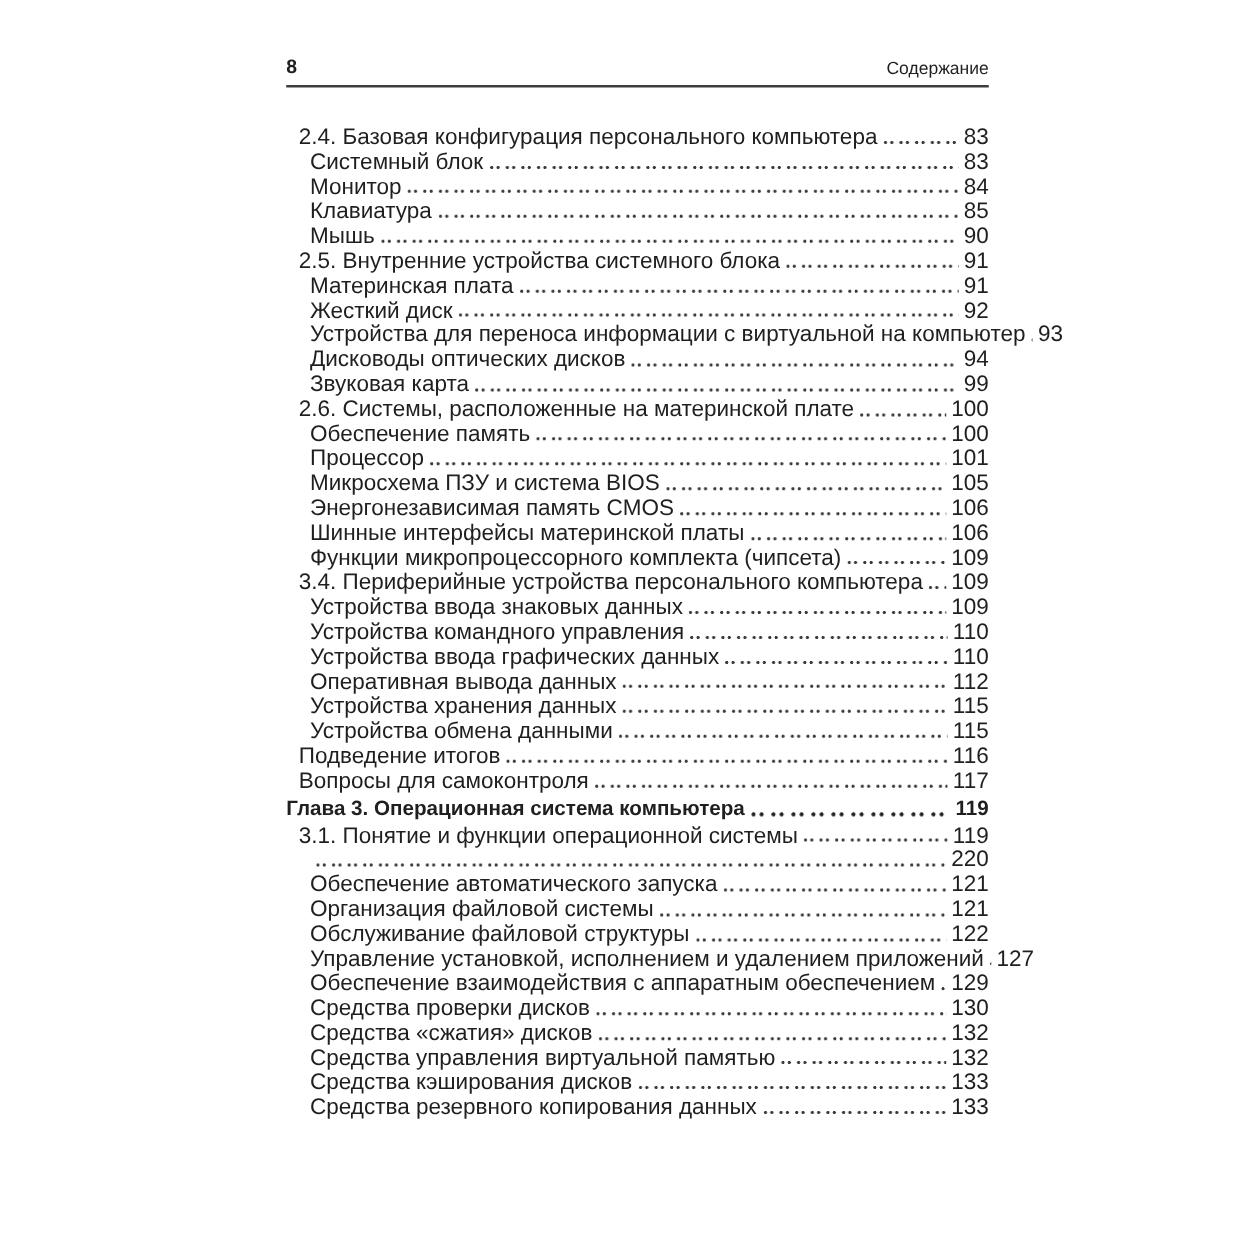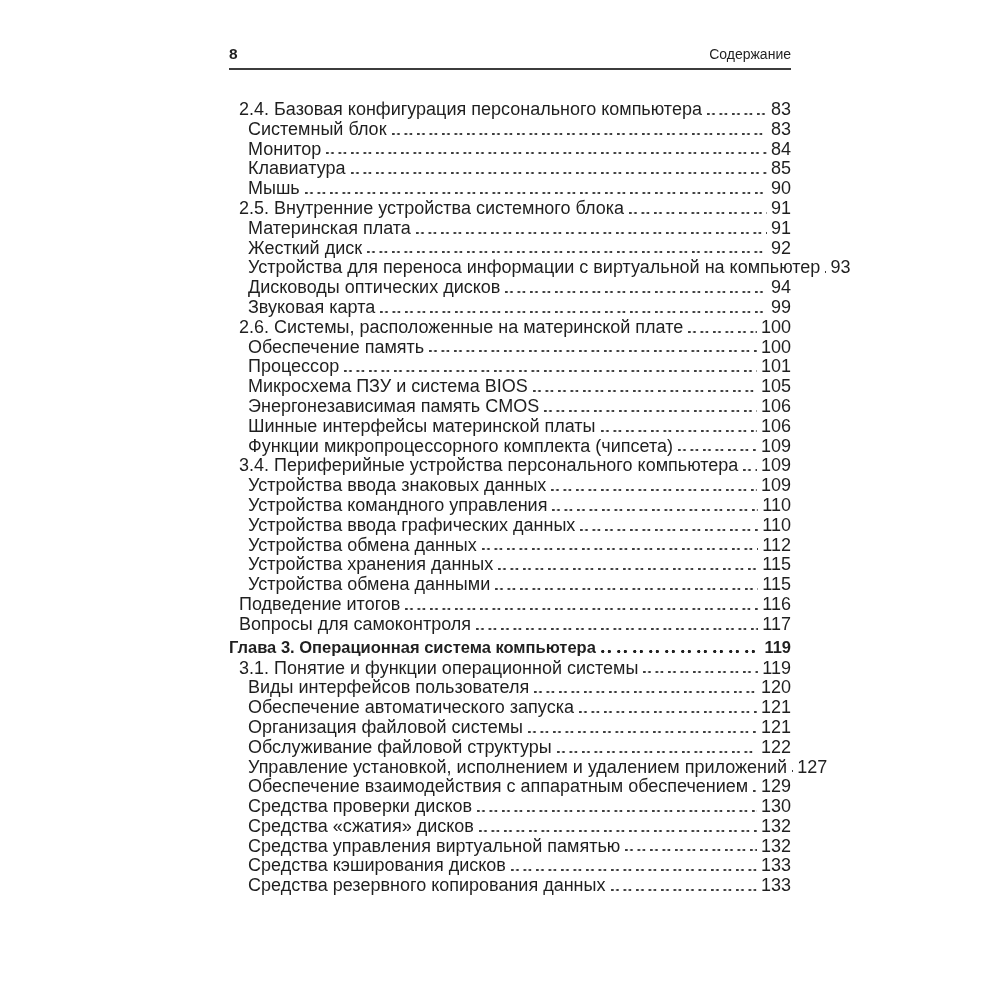--- a/index.html
+++ b/index.html
@@ -204,21 +204,21 @@
     <span class="title">Устройства командного управления</span>
     <span class="leader"></span>
     <span class="pg">110</span>
   </div>
       <div class="row lvl2">
     <span class="title">Устройства ввода графических данных</span>
     <span class="leader"></span>
     <span class="pg">110</span>
   </div>
       <div class="row lvl2">
-    <span class="title">Устройства обмена данных</span>
+    <span class="title">Оперативная вывода данных</span>
     <span class="leader"></span>
     <span class="pg">112</span>
   </div>
       <div class="row lvl2">
     <span class="title">Устройства хранения данных</span>
     <span class="leader"></span>
     <span class="pg">115</span>
   </div>
       <div class="row lvl2">
     <span class="title">Устройства обмена данными</span>
@@ -239,23 +239,22 @@
     <span class="title">Глава 3. Операционная система компьютера</span>
     <span class="leader"></span>
     <span class="pg">119</span>
   </div>
       <div class="row lvl1">
     <span class="title">3.1. Понятие и функции операционной системы</span>
     <span class="leader"></span>
     <span class="pg">119</span>
   </div>
       <div class="row lvl2">
-    <span class="title">Виды интерфейсов пользователя</span>
-    <span class="leader"></span>
-    <span class="pg">120</span>
+    <span class="leader"></span>
+    <span class="pg">220</span>
   </div>
       <div class="row lvl2">
     <span class="title">Обеспечение автоматического запуска</span>
     <span class="leader"></span>
     <span class="pg">121</span>
   </div>
       <div class="row lvl2">
     <span class="title">Организация файловой системы</span>
     <span class="leader"></span>
     <span class="pg">121</span>

